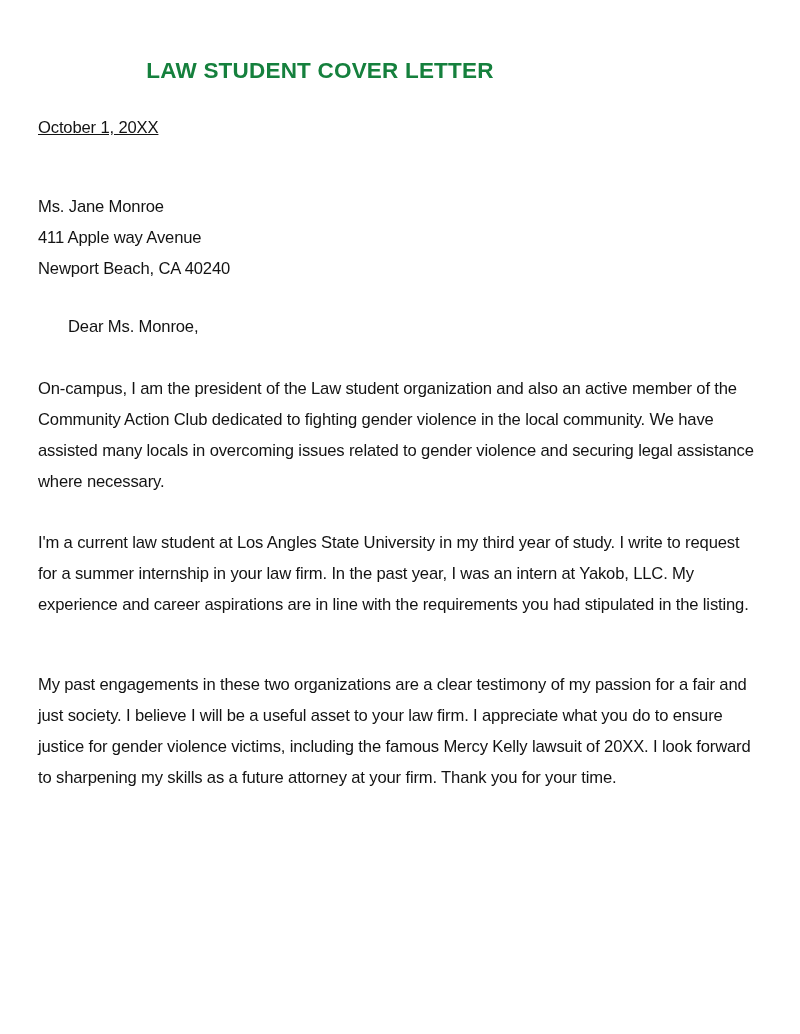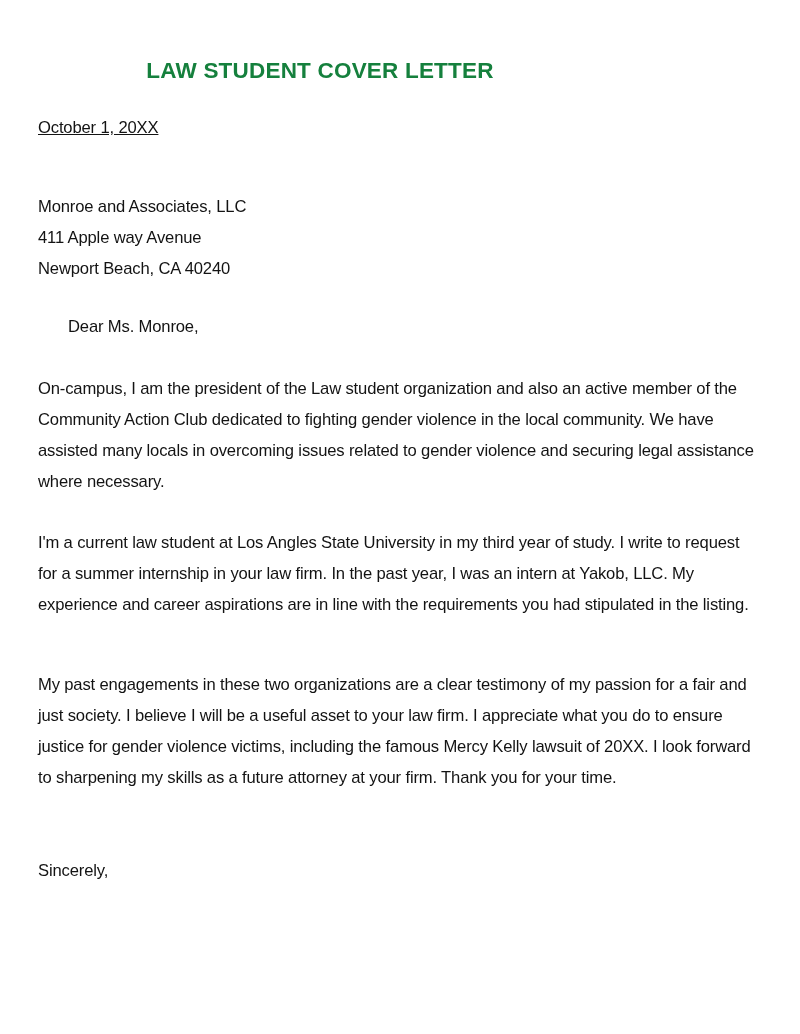--- a/index.html
+++ b/index.html
@@ -97,29 +97,28 @@
 
 <div class="page">
 
   <div class="doc-title">LAW STUDENT COVER LETTER</div>
 
   <div class="letter-body">
 
     <div class="line date-line">October 1, 20XX</div>
 
     <div class="recipient-block">
-      <span class="line">Monroe and Associates, LLC</span>
+      <span class="line">Ms. Jane Monroe</span>
       <span class="line">411 Apple way Avenue</span>
       <span class="line">Newport Beach, CA 40240</span>
     </div>
 
     <div class="line salutation">Dear Ms. Monroe,</div>
 
     <p class="para para-2">On-campus, I am the president of the Law student organization and also an active member of the Community Action Club dedicated to fighting gender violence in the local community. We have assisted many locals in overcoming issues related to gender violence and securing legal assistance where necessary.</p>
 
     <p class="para para-1">I'm a current law student at Los Angles State University in my third year of study. I write to request for a summer internship in your law firm. In the past year, I was an intern at Yakob, LLC. My experience and career aspirations are in line with the requirements you had stipulated in the listing.</p>
 
     <p class="para para-3">My past engagements in these two organizations are a clear testimony of my passion for a fair and just society. I believe I will be a useful asset to your law firm. I appreciate what you do to ensure justice for gender violence victims, including the famous Mercy Kelly lawsuit of 20XX. I look forward to sharpening my skills as a future attorney at your firm. Thank you for your time.</p>
 
-    <div class="line closing">Sincerely,</div>
 
   </div>
 </div>
 
 </body></html>

